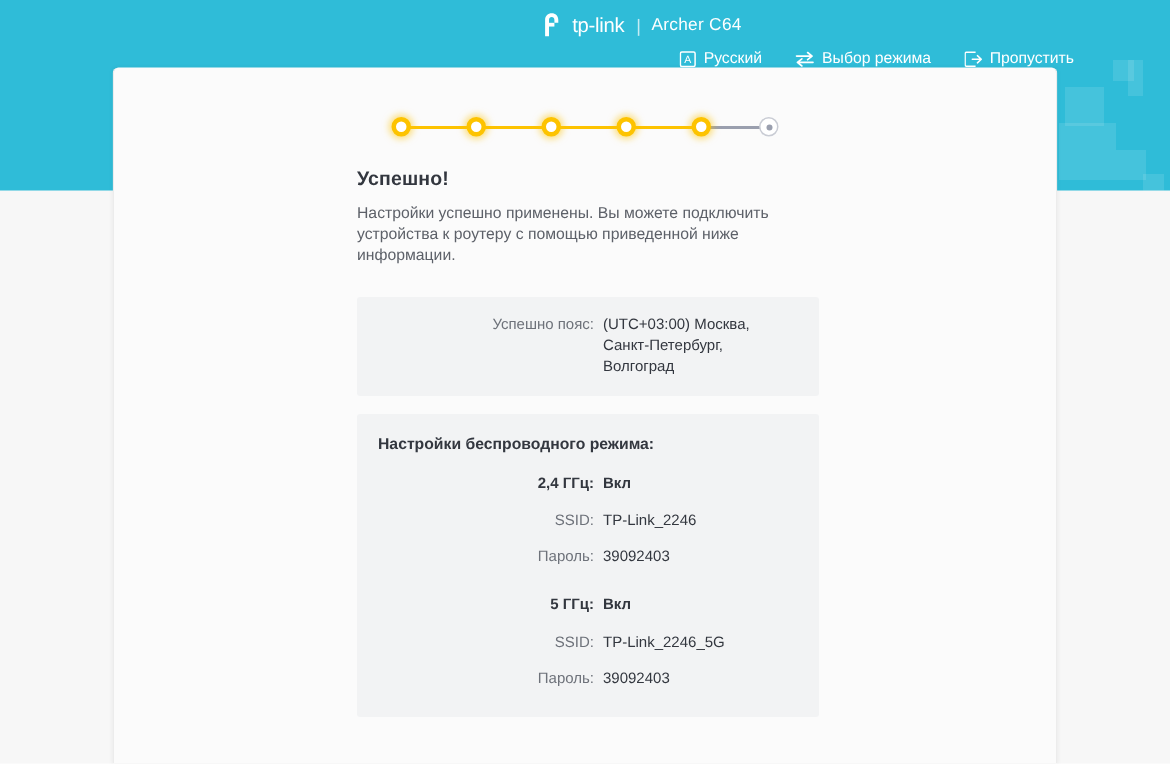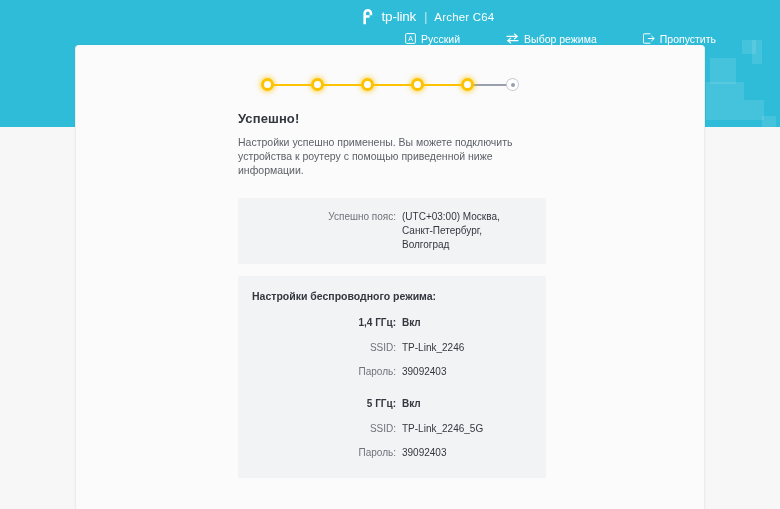--- a/index.html
+++ b/index.html
@@ -75,26 +75,26 @@
 
   .header-tools {
     margin-left: auto;
     margin-right: 64px;
     display: flex;
     align-items: center;
     gap: 22px;
   }
   .tool {
     display: flex;
+    align-items: center;
     gap: 5px;
     color: #ffffff;
     font-size: 10.5px;
     cursor: pointer;
     white-space: nowrap;
-    margin-left: 24px;
   }
   .tool svg { display: block; }
 
   
   .card {
     position: absolute;
     left: 75px;
     top: 45px;
     width: 630px;
     height: 464px;
@@ -320,21 +320,21 @@
         <div class="row">
           <div class="lbl">Успешно пояс:</div>
           <div class="val">(UTC+03:00) Москва, Санкт-Петербург, Волгоград</div>
         </div>
       </div>
 
       <div class="panel panel-b">
         <div class="panel-b-title">Настройки беспроводного режима:</div>
 
         <div class="row strong band">
-          <div class="lbl">1,4 ГГц:</div>
+          <div class="lbl">2,4 ГГц:</div>
           <div class="val">Вкл</div>
         </div>
         <div class="row" style="margin-bottom:10px;">
           <div class="lbl">SSID:</div>
           <div class="val">TP-Link_2246</div>
         </div>
         <div class="row">
           <div class="lbl">Пароль:</div>
           <div class="val">39092403</div>
         </div>

